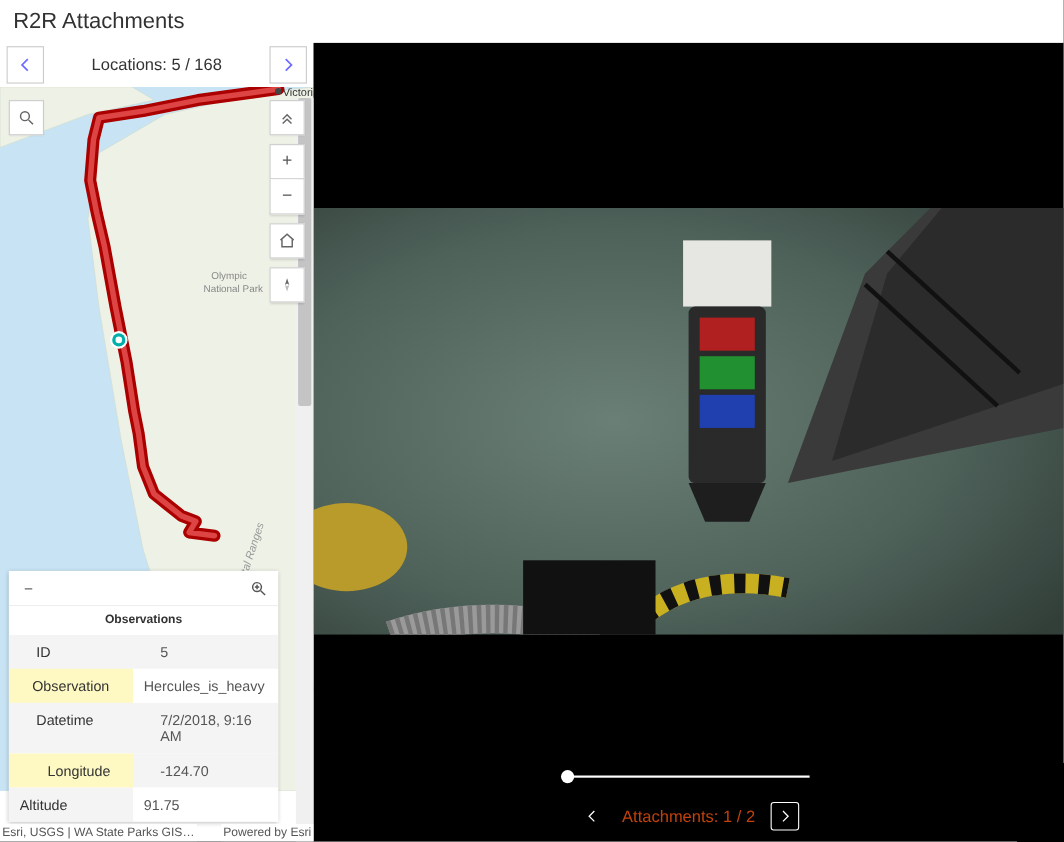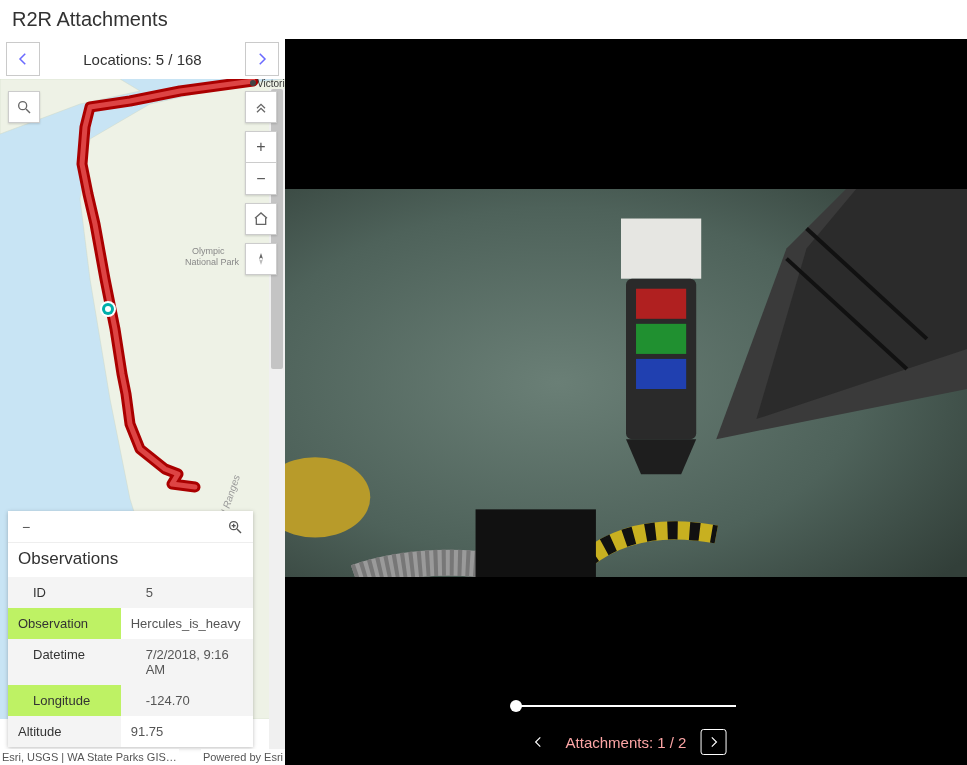--- a/index.html
+++ b/index.html
@@ -118,31 +118,32 @@
     width: 24px;
     height: 24px;
     display: flex;
     align-items: center;
     justify-content: center;
     cursor: pointer;
     color: #555;
   }
   .obs-title {
     padding: 6px 10px 8px 10px;
-    font-size: 17px;
-    font-weight: 400;
+    font-size: 11px;
+    font-weight: 700;
+    text-align: center;
   }
   .obs-body { overflow-y: auto; flex: 1; }
   .obs-body::-webkit-scrollbar { width: 12px; }
   .obs-body::-webkit-scrollbar-thumb { background: #bbb; }
   .obs-body::-webkit-scrollbar-track { background: #eee; }
   .obs-table { width: 100%; border-collapse: collapse; font-size: 13px; }
   .obs-table td { padding: 8px 10px; vertical-align: top; word-break: break-word; }
   .obs-table td:first-child { width: 46%; background: #f4f4f4; color: #333; }
-  .obs-table tr:nth-child(2n) td:first-child { background: #bef264; }
+  .obs-table tr:nth-child(2n) td:first-child { background: #fef9c3; text-align: center; }
   .obs-table td:last-child { background: #fff; color: #555; }
   .obs-table tr.shade td { background: #f4f4f4; padding-left: 25px; }
   .obs-table tr.shade td:last-child { background: #f4f4f4; }
   .attrib {
     position: absolute;
     bottom: 0;
     font-size: 11px;
     color: #555;
     background: rgba(255,255,255,.85);
     padding: 1px 2px;
@@ -212,21 +213,21 @@
     border-radius: 50%;
   }
   .attach-bar {
     position: absolute;
     bottom: 10px;
     left: 50%;
     transform: translateX(-50%);
     display: flex;
     align-items: center;
     gap: 14px;
-    color: #fca5a5;
+    color: #c2410c;
     font-size: 15px;
   }
   .attach-btn-bare {
     width: 26px;
     height: 26px;
     display: flex;
     align-items: center;
     justify-content: center;
     color: #fff;
     cursor: pointer;

